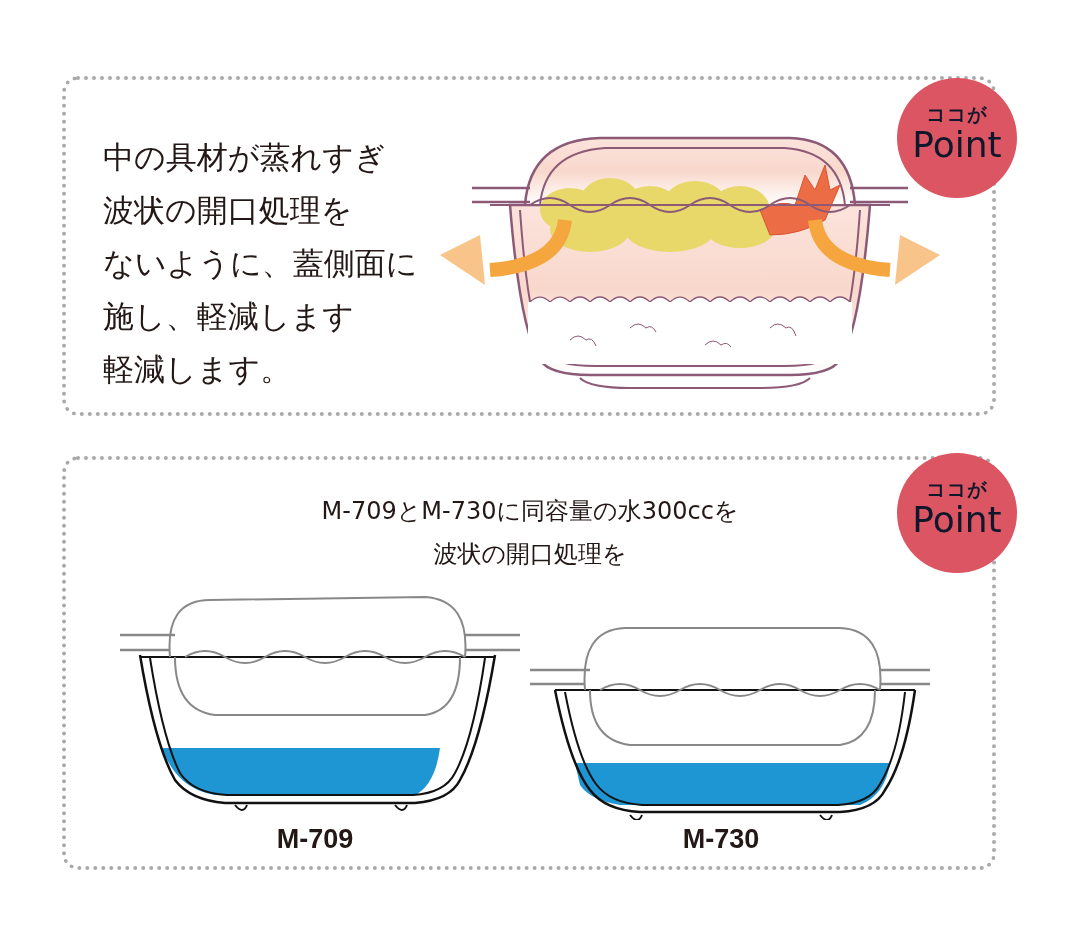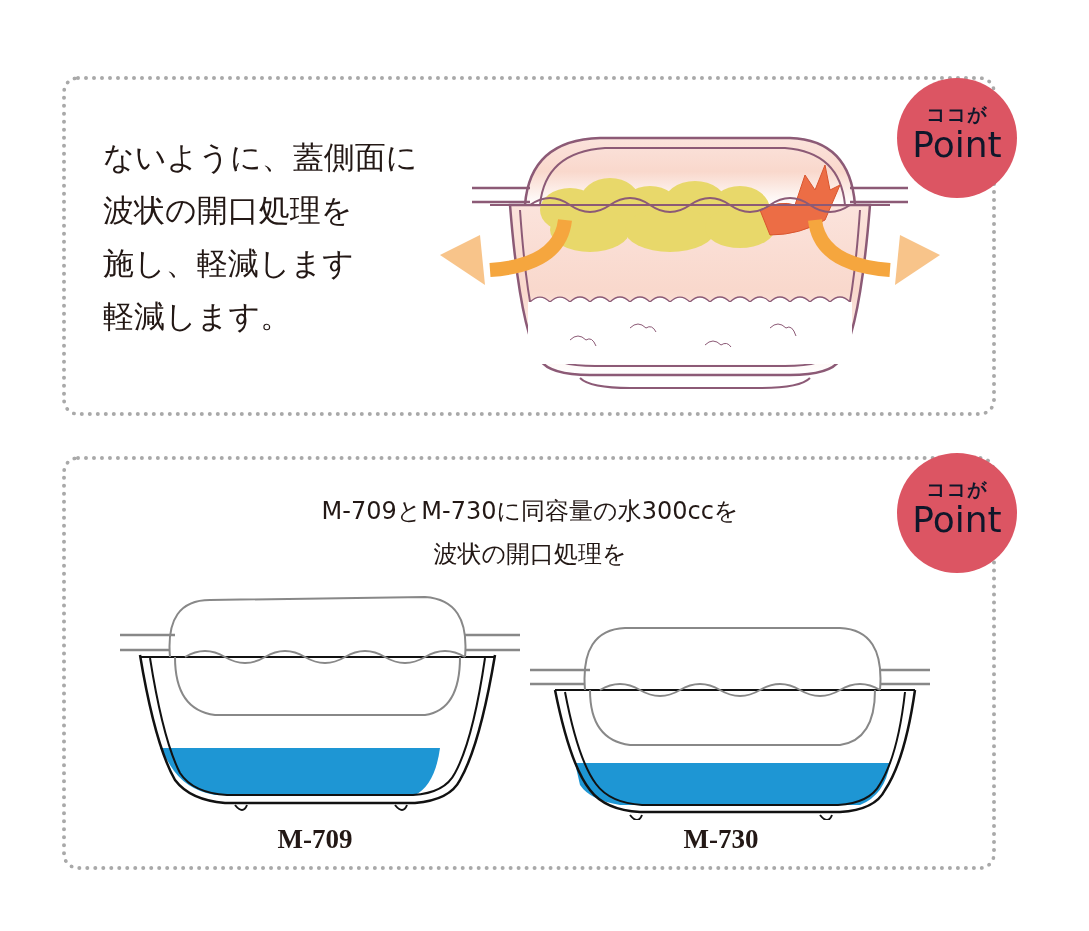--- a/index.html
+++ b/index.html
@@ -12,34 +12,35 @@
            background: #dc5563; color: #0f172a; text-align: center; }
   .badge .b1 { position: absolute; left: 0; right: 0; top: 24px; font-size: 19px; font-weight: bold; letter-spacing: 1px; }
   .badge .b2 { position: absolute; left: 0; right: 0; top: 46px; font-size: 36px; font-family: "DejaVu Sans", sans-serif; }
   #badge-top { left: 897px; top: 78px; }
   #badge-bottom { left: 897px; top: 453px; }
   .desc { position: absolute; left: 103px; top: 131px; width: 330px; font-size: 31px; line-height: 53px; }
   .desc div { white-space: nowrap; }
   .heading { position: absolute; left: 160px; width: 740px; text-align: center; font-size: 24px; line-height: 40px; }
   #heading-1 { top: 491px; }
   #heading-2 { top: 534px; }
-  .model-label { position: absolute; font-family: Liberation Serif, serif; font-weight: bold; font-size: 27px; text-align: center; width: 140px; }
+  .model-label { position: absolute; font-family: Liberation Sans, sans-serif; font-weight: bold; font-size: 27px; text-align: center; width: 140px; }
   #label-709 { left: 245px; top: 824px; }
   #label-730 { left: 651px; top: 824px; }
   svg { position: absolute; }
 </style>
 </head>
 <body>
 
 <div id="panel-top" class="panel"></div>
 <div id="panel-bottom" class="panel"></div>
 
 <div class="desc">
+  <div>中の具材が蒸れすぎ</div>
+  <div>波状の開口処理を</div>
   <div>ないように、蓋側面に</div>
-  <div>波状の開口処理を</div>
   <div>施し、軽減します</div>
   <div>軽減します。</div>
 </div>
 
 <svg style="left:430px;top:130px" width="520" height="270" viewBox="0 0 520 270">
   <defs>
     <linearGradient id="steamGrad" x1="0" y1="0" x2="0" y2="1">
       <stop offset="0" stop-color="#fbe3dc"></stop>
       <stop offset="0.5" stop-color="#f9d8cc"></stop>
       <stop offset="1" stop-color="#fff"></stop>

